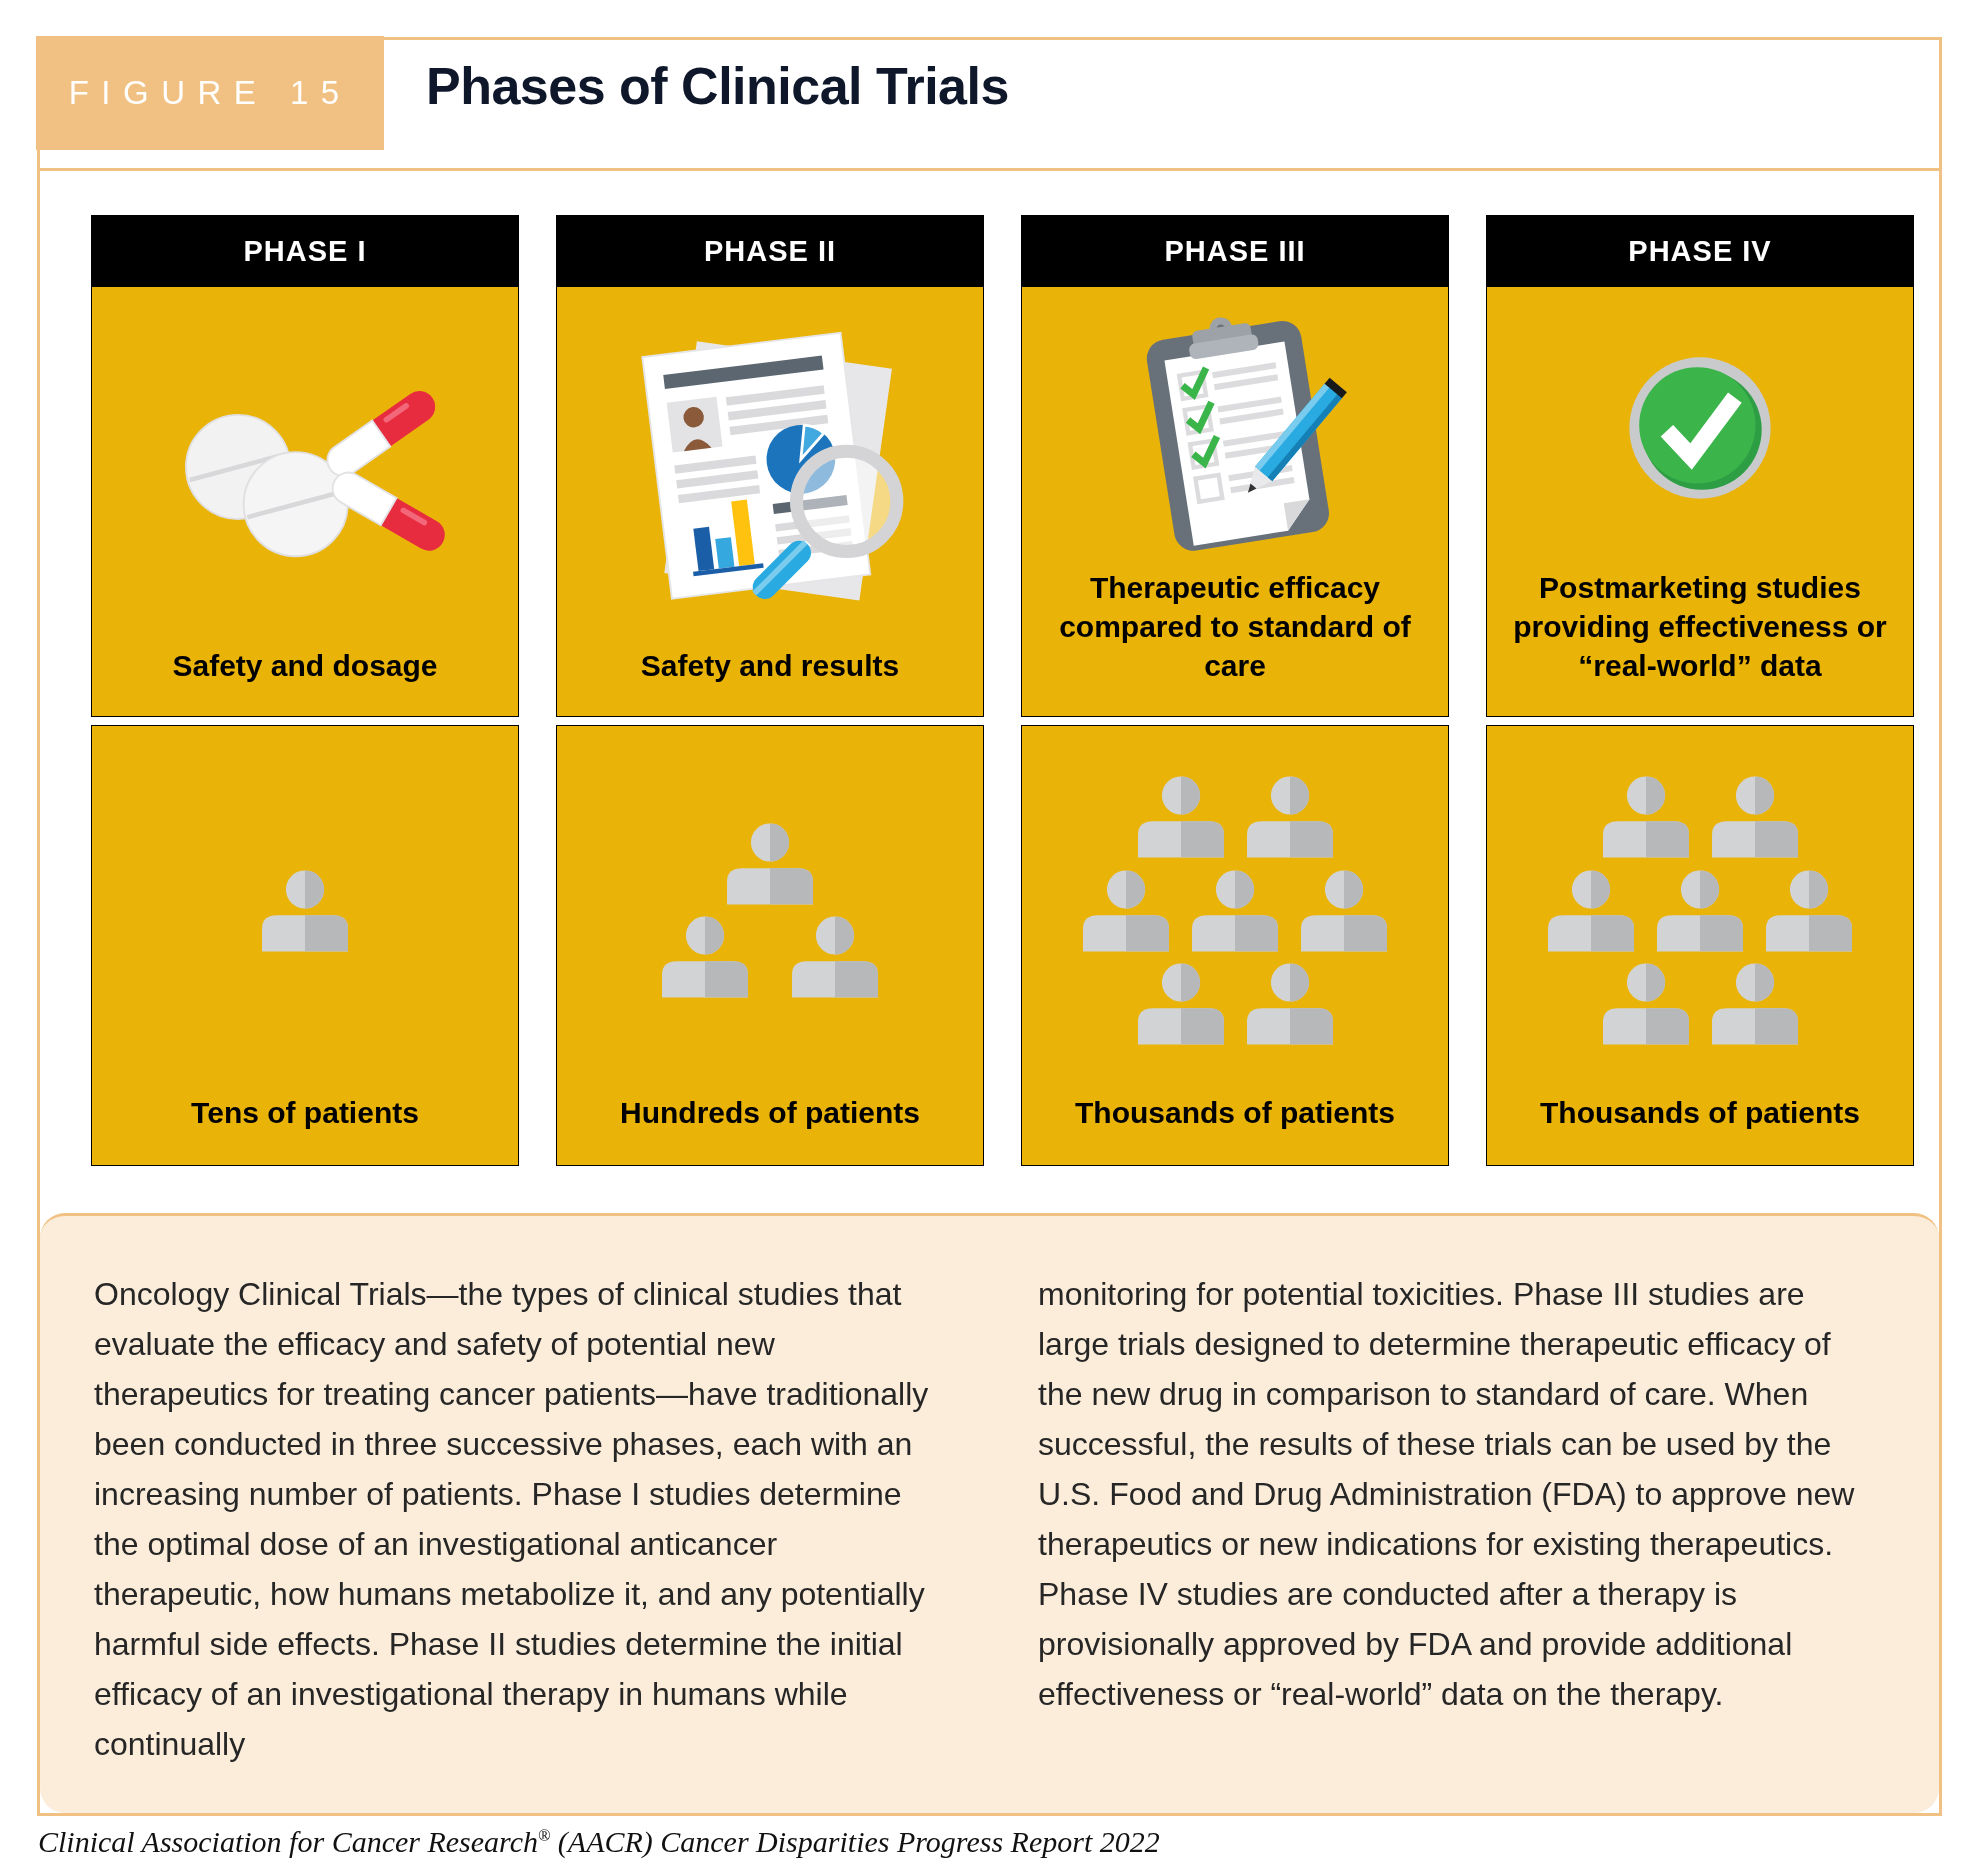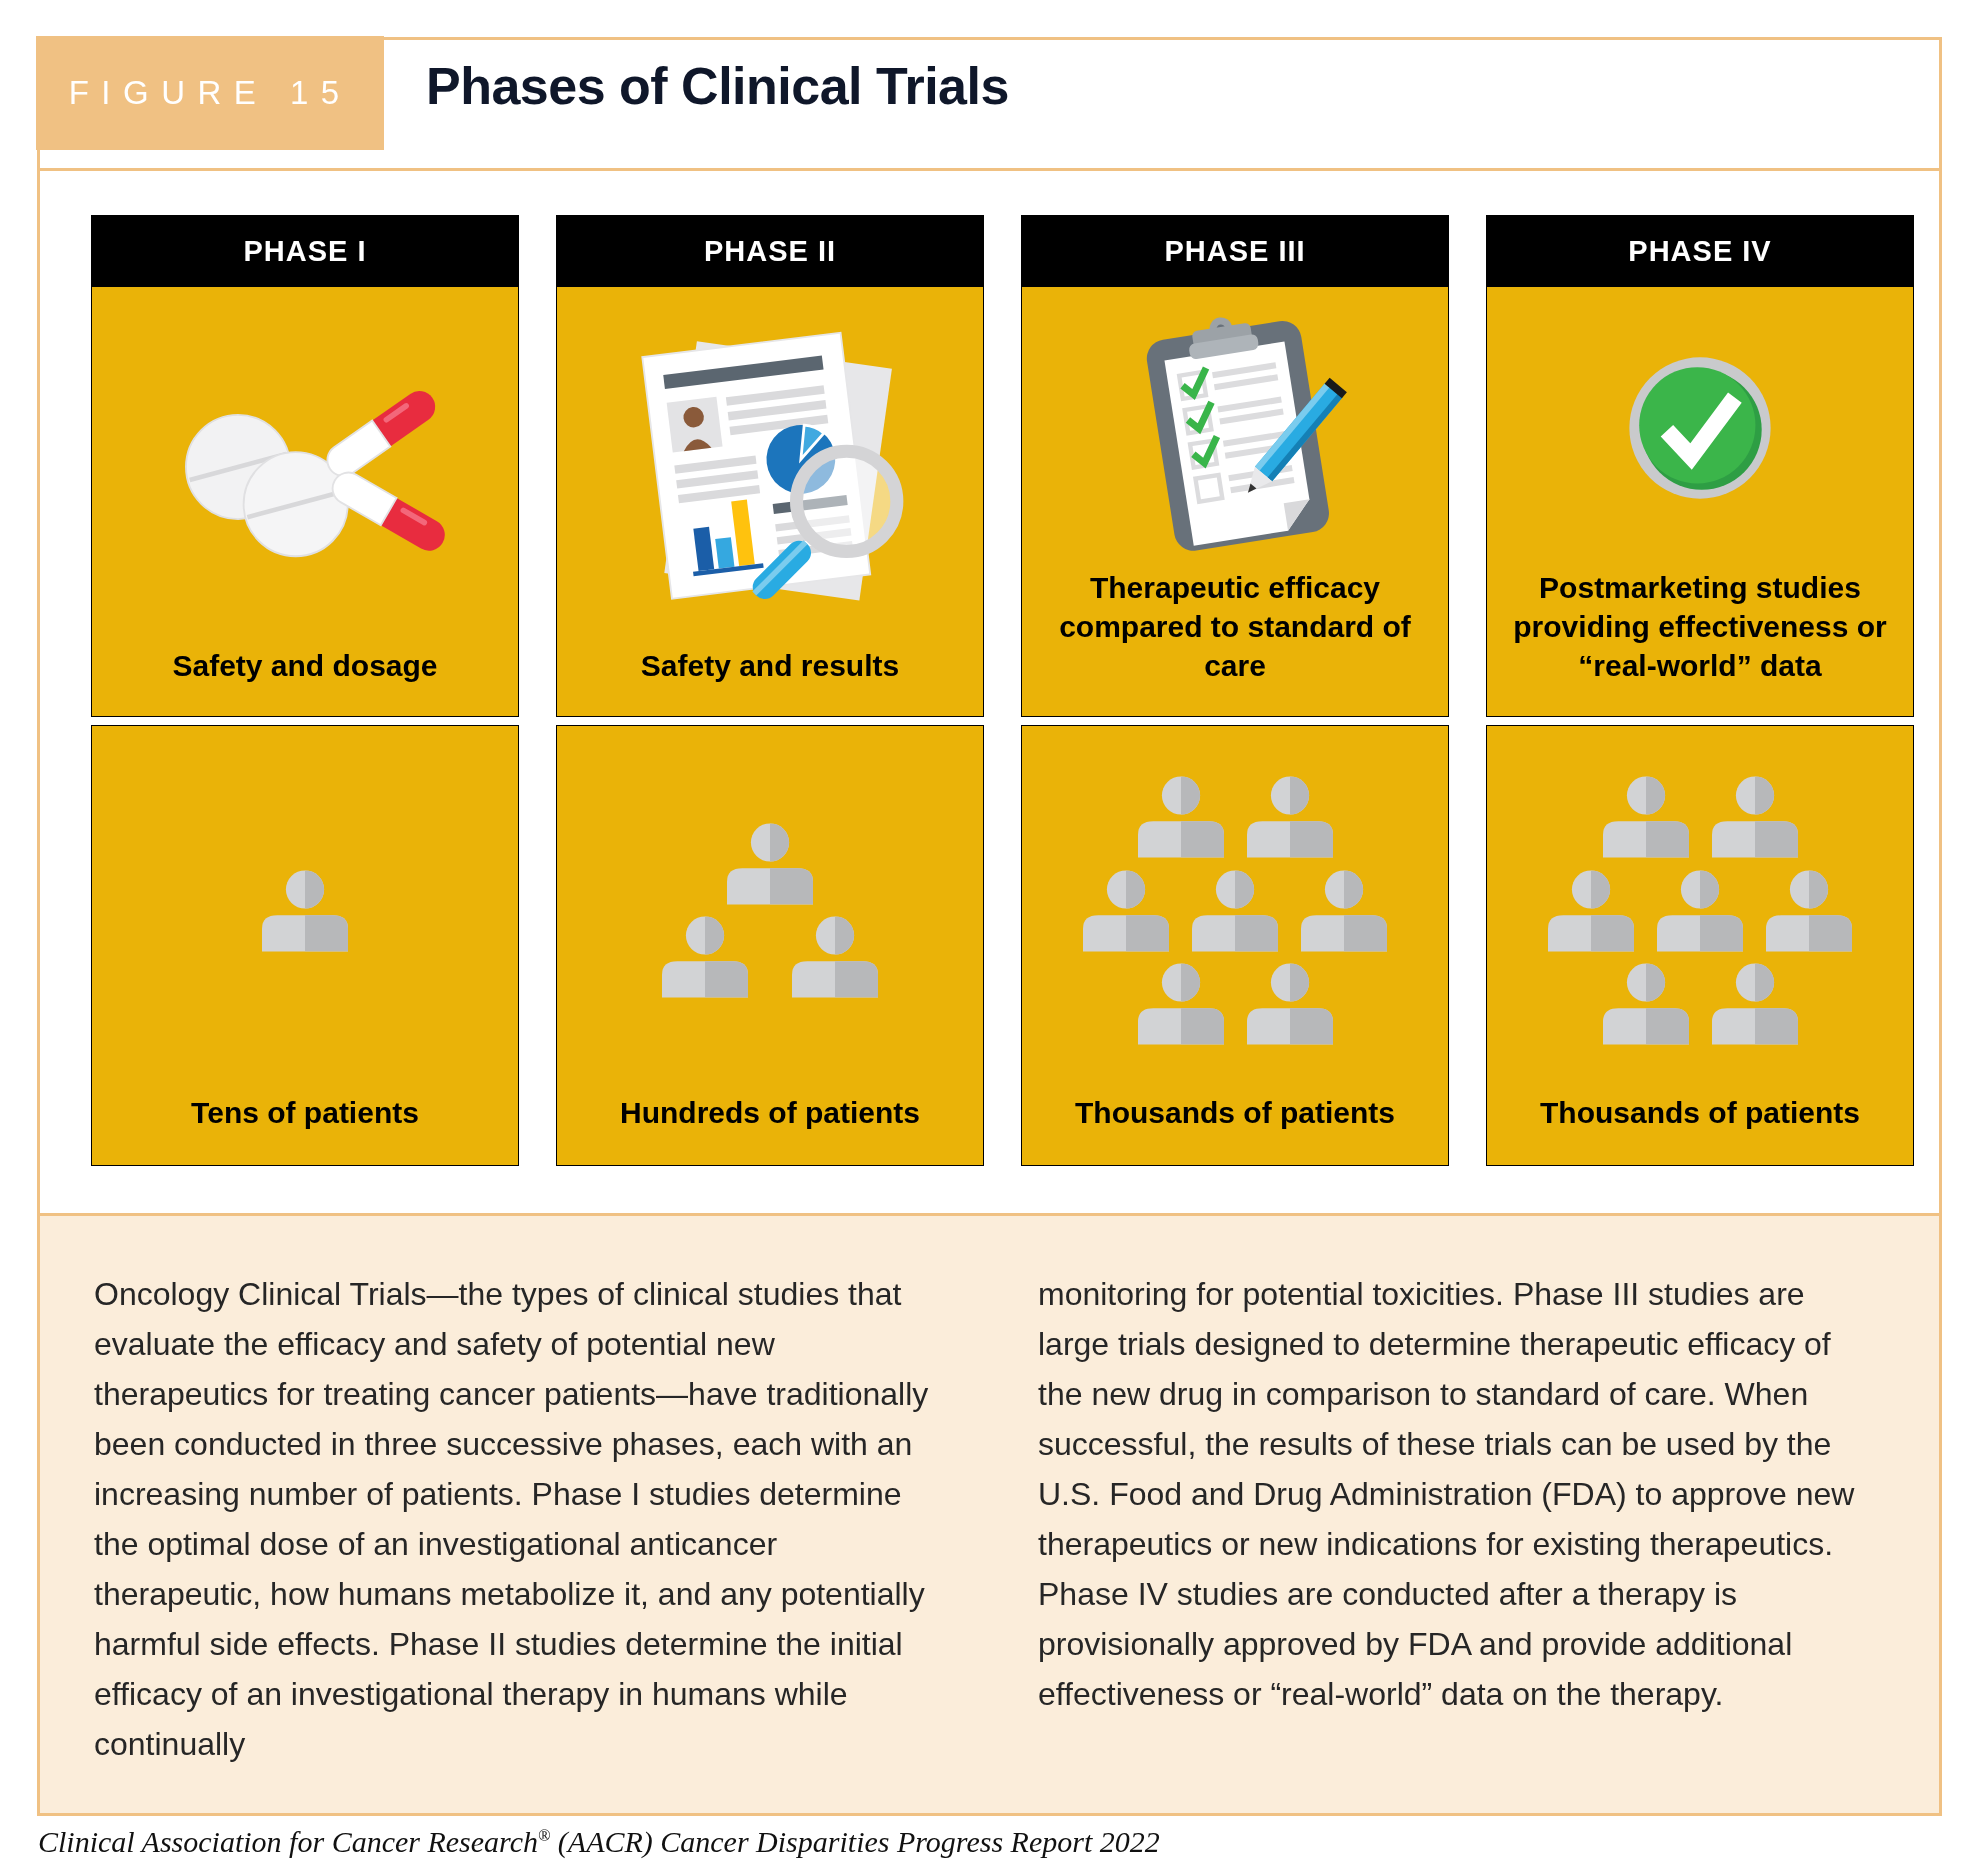--- a/index.html
+++ b/index.html
@@ -43,21 +43,21 @@
   .people-zone{flex:1;display:flex;flex-direction:column;align-items:center;justify-content:center;}
   .people-row{display:flex;gap:23px;margin-top:11.5px;}
   .people-row:first-child{margin-top:0;}
   .phase-col.col-1 .people-row{gap:44px;}
   .person{width:86px;height:82px;flex:none;}
   .count{margin-top:auto;padding:0 9.6px 35px;text-align:center;font-weight:bold;font-size:30px;color:#000;}
   
   .text-panel{
     position:absolute;left:0;right:0;top:1173px;bottom:0;background:#FBEDDA;
     border-top:3.8px solid #F0C183;box-sizing:border-box;
-    display:flex;gap:104px;padding:53px 61px 0 54px;
+    display:flex;gap:104px;padding:53px 61px 0 54px;border-radius:25px;
   }
   .text-col{flex:1;font-size:32px;line-height:50px;color:#262626;font-weight:400;}
   
   .footer{
     position:absolute;left:38px;top:1825px;font-family:"Liberation Serif",serif;
     font-style:italic;font-size:30px;color:#111;white-space:nowrap;
   }
   .footer sup{font-size:16.3px;vertical-align:super;line-height:0;}
   .hidden-defs{position:absolute;width:0;height:0;overflow:hidden;}
 </style>

